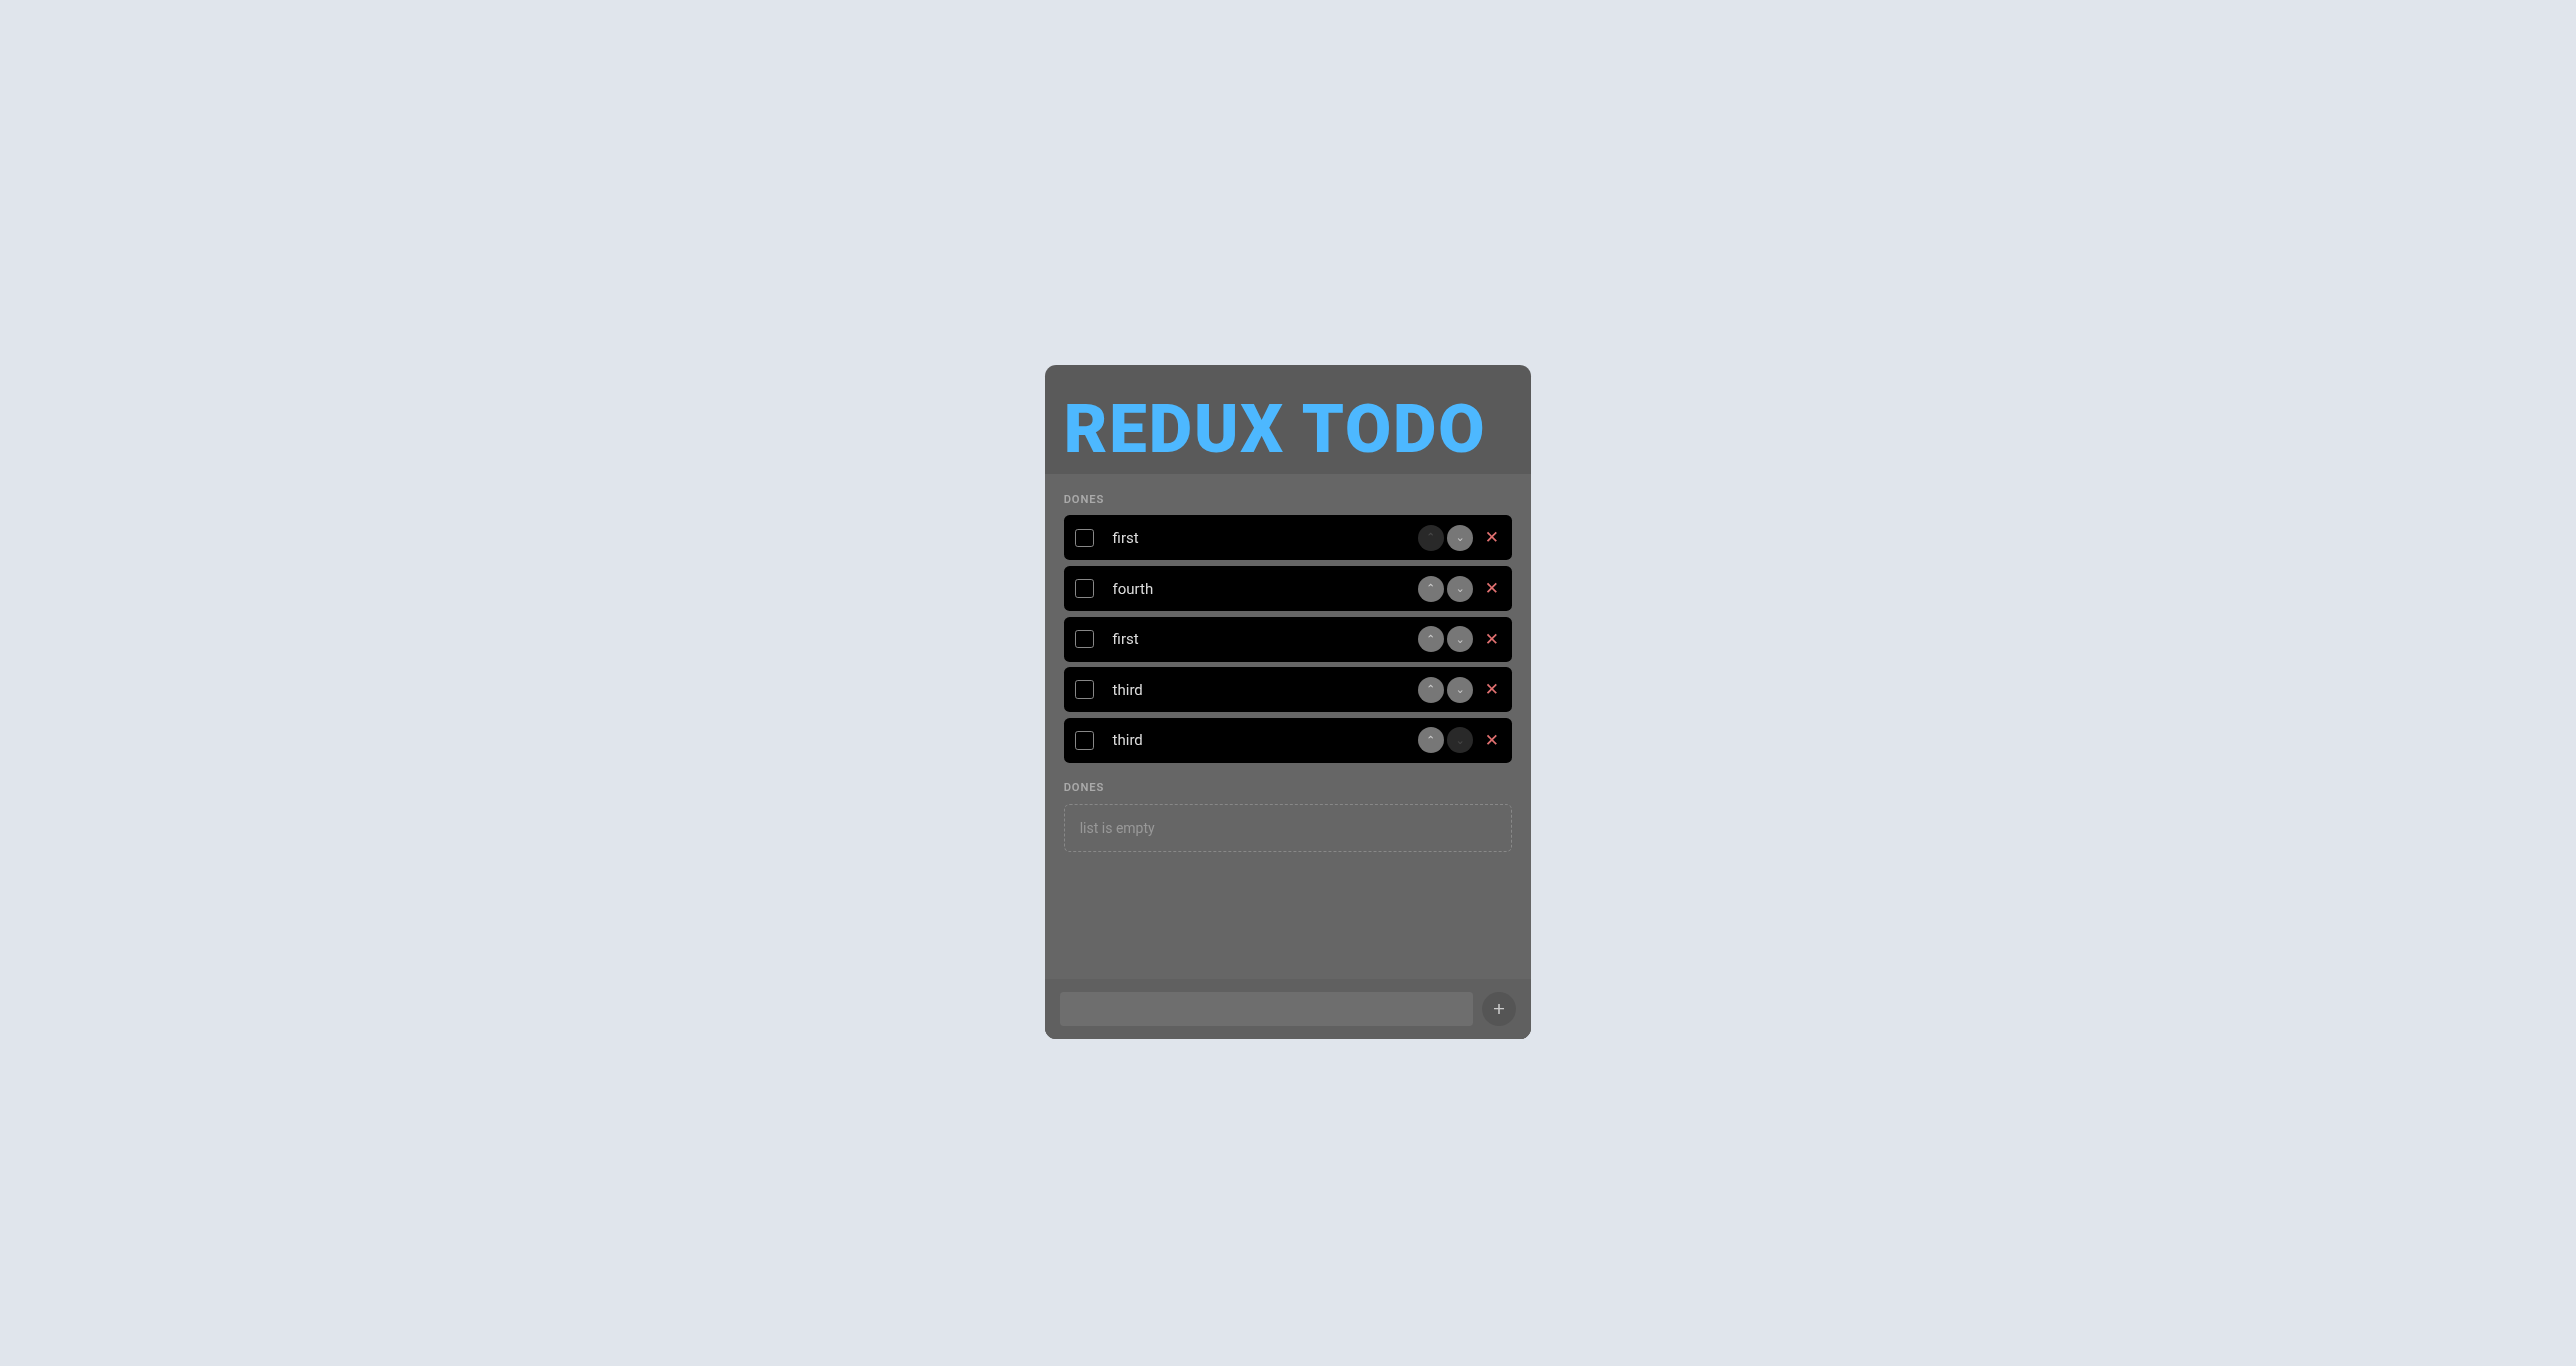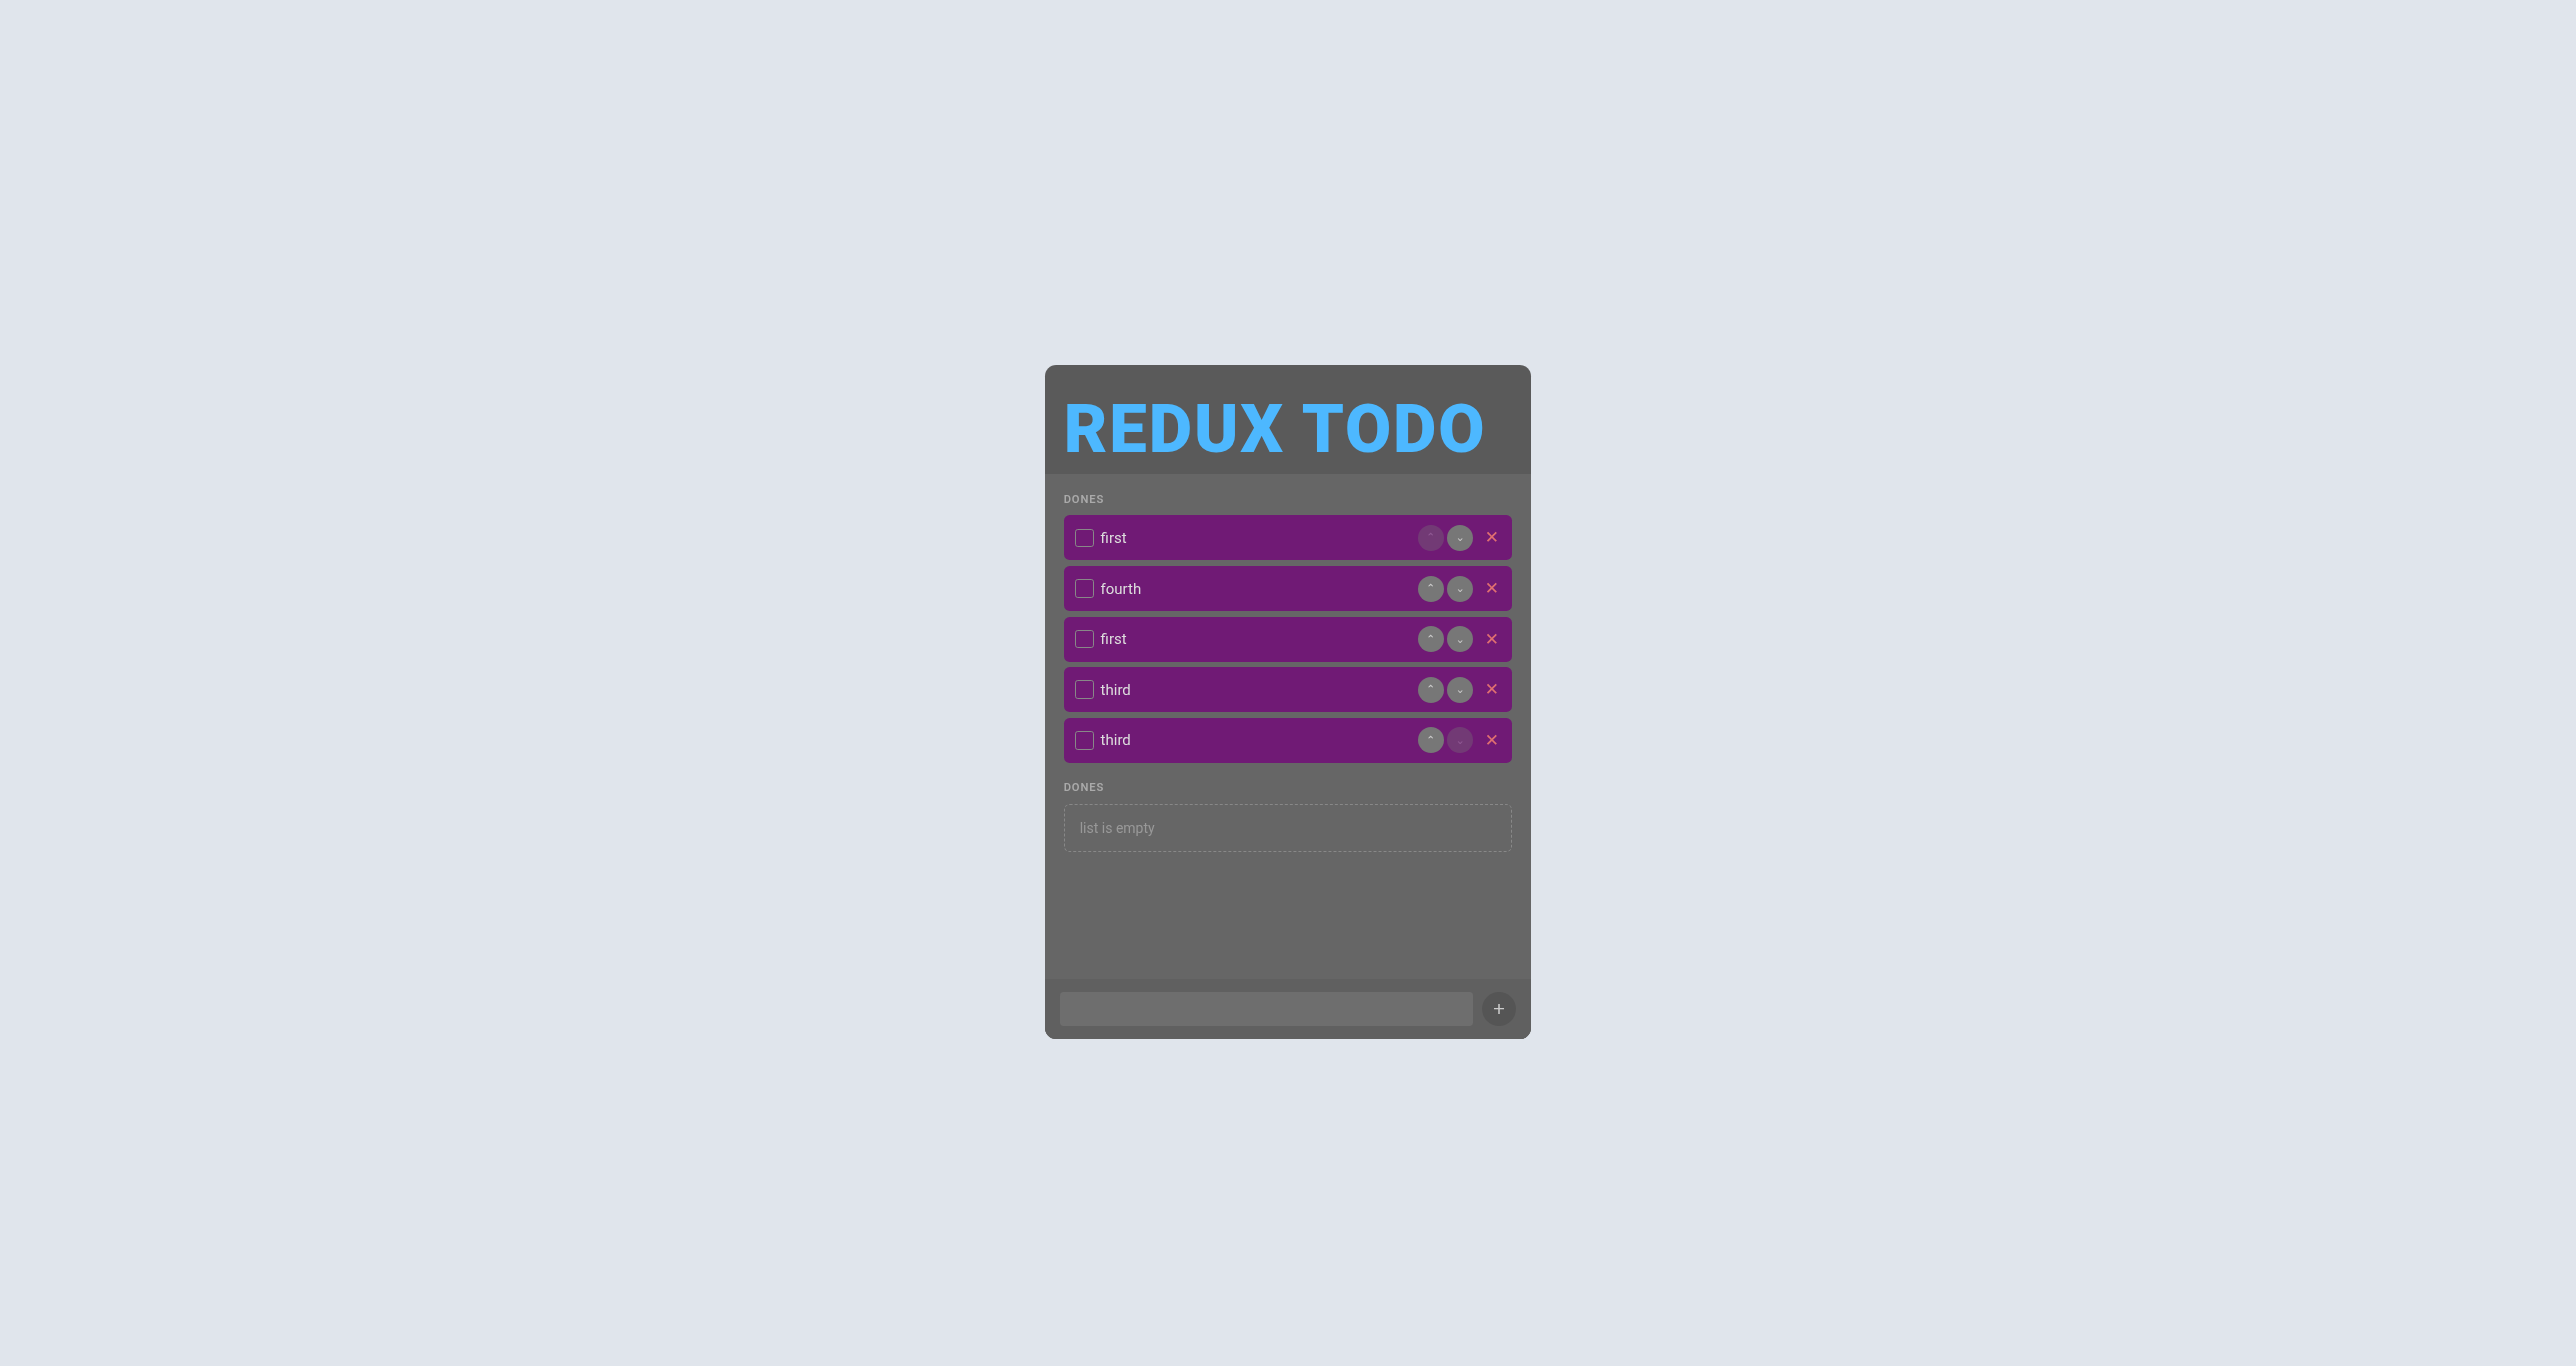--- a/index.html
+++ b/index.html
@@ -54,26 +54,26 @@
     }
 
     .todo-list {
       display: flex;
       flex-direction: column;
       gap: 5.6px;
       margin-bottom: 18.7px;
     }
 
     .todo-item {
-      background: #701a75;
+      background: #000000;
       border-radius: 5.6px;
       display: flex;
       align-items: center;
       padding: 9.3px 9.3px 9.3px 11.2px;
-      gap: 7px;
+      gap: 19px;
       min-height: 45px;
     }
 
     .todo-checkbox {
       width: 18.7px;
       height: 18.7px;
       border: 1.9px solid #888888;
       border-radius: 2.8px;
       background: transparent;
       flex-shrink: 0;

